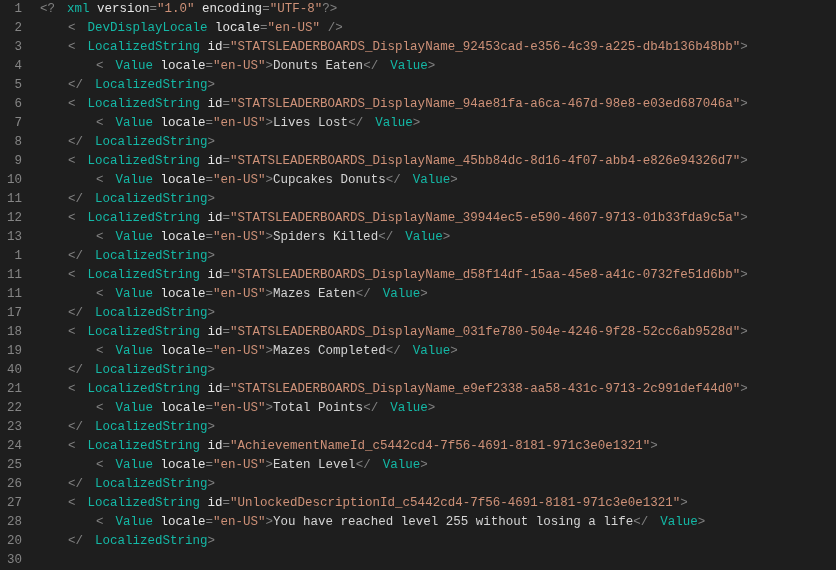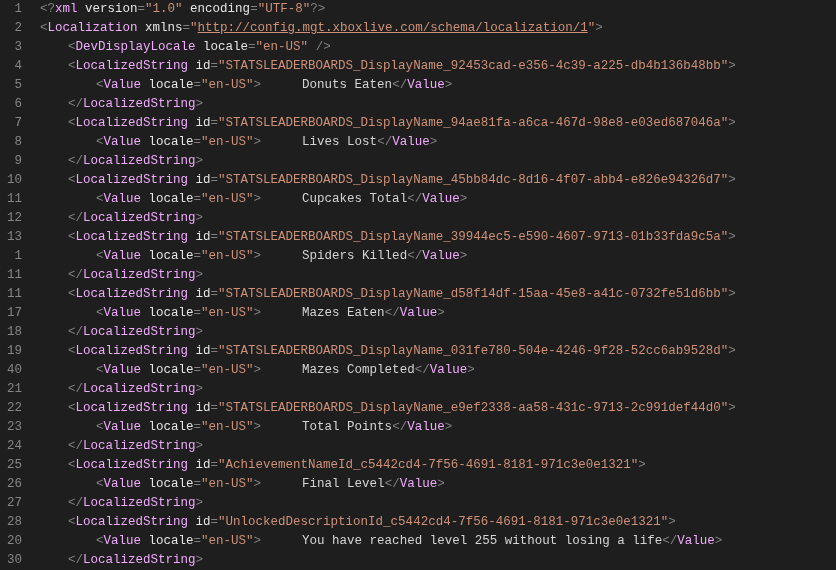--- a/index.html
+++ b/index.html
@@ -30,24 +30,24 @@
   .gutter .ln { height: 19px; }
   .code {
     flex: 1 1 auto;
     padding-left: 4px;
   }
   .code .line { height: 19px; }
   .i1 { padding-left: 28px; }
   .i2 { padding-left: 56px; }
   
   .pi    { color: #808080; }      
-  .tag   { color: #f0abfc; }      
+  .tag   { color: #14b8a6; margin-left: 12px; }      
   .attr  { color: #e5e5e5; }      
   .str   { color: #ce9178; }      
-  .txt   { color: #d4d4d4; margin-left: 41px; }      
+  .txt   { color: #d4d4d4; }      
   .url   { color: #ce9178; text-decoration: underline; }
 </style>
 </head>
 <body>
 
 <div class="editor">
   <div class="gutter" id="gutter">
       <div class="ln">1</div>
       <div class="ln">2</div>
       <div class="ln">3</div>
@@ -74,43 +74,42 @@
       <div class="ln">24</div>
       <div class="ln">25</div>
       <div class="ln">26</div>
       <div class="ln">27</div>
       <div class="ln">28</div>
       <div class="ln">20</div>
       <div class="ln">30</div>
     </div>
   <div class="code" id="code">
       <div class="line"><span class="pi">&lt;?</span><span class="tag">xml</span> <span class="attr">version</span><span class="pi">=</span><span class="str">"1.0"</span> <span class="attr">encoding</span><span class="pi">=</span><span class="str">"UTF-8"</span><span class="pi">?&gt;</span></div>
-      <div class="line"><span class="pi">&lt;</span><span class="tag">Localization</span> <span class="attr">xmlns</span><span class="pi">=</span><span class="str">"<span class="url">http://config.mgt.xboxlive.com/schema/localization/1</span>"</span><span class="pi">&gt;</span></div>
       <div class="line i1"><span class="pi">&lt;</span><span class="tag">DevDisplayLocale</span> <span class="attr">locale</span><span class="pi">=</span><span class="str">"en-US"</span> <span class="pi">/&gt;</span></div>
       <div class="line i1"><span class="pi">&lt;</span><span class="tag">LocalizedString</span> <span class="attr">id</span><span class="pi">=</span><span class="str">"STATSLEADERBOARDS_DisplayName_92453cad-e356-4c39-a225-db4b136b48bb"</span><span class="pi">&gt;</span></div>
       <div class="line i2"><span class="pi">&lt;</span><span class="tag">Value</span> <span class="attr">locale</span><span class="pi">=</span><span class="str">"en-US"</span><span class="pi">&gt;</span><span class="txt">Donuts Eaten</span><span class="pi">&lt;/</span><span class="tag">Value</span><span class="pi">&gt;</span></div>
       <div class="line i1"><span class="pi">&lt;/</span><span class="tag">LocalizedString</span><span class="pi">&gt;</span></div>
       <div class="line i1"><span class="pi">&lt;</span><span class="tag">LocalizedString</span> <span class="attr">id</span><span class="pi">=</span><span class="str">"STATSLEADERBOARDS_DisplayName_94ae81fa-a6ca-467d-98e8-e03ed687046a"</span><span class="pi">&gt;</span></div>
       <div class="line i2"><span class="pi">&lt;</span><span class="tag">Value</span> <span class="attr">locale</span><span class="pi">=</span><span class="str">"en-US"</span><span class="pi">&gt;</span><span class="txt">Lives Lost</span><span class="pi">&lt;/</span><span class="tag">Value</span><span class="pi">&gt;</span></div>
       <div class="line i1"><span class="pi">&lt;/</span><span class="tag">LocalizedString</span><span class="pi">&gt;</span></div>
       <div class="line i1"><span class="pi">&lt;</span><span class="tag">LocalizedString</span> <span class="attr">id</span><span class="pi">=</span><span class="str">"STATSLEADERBOARDS_DisplayName_45bb84dc-8d16-4f07-abb4-e826e94326d7"</span><span class="pi">&gt;</span></div>
-      <div class="line i2"><span class="pi">&lt;</span><span class="tag">Value</span> <span class="attr">locale</span><span class="pi">=</span><span class="str">"en-US"</span><span class="pi">&gt;</span><span class="txt">Cupcakes Total</span><span class="pi">&lt;/</span><span class="tag">Value</span><span class="pi">&gt;</span></div>
+      <div class="line i2"><span class="pi">&lt;</span><span class="tag">Value</span> <span class="attr">locale</span><span class="pi">=</span><span class="str">"en-US"</span><span class="pi">&gt;</span><span class="txt">Cupcakes Donuts</span><span class="pi">&lt;/</span><span class="tag">Value</span><span class="pi">&gt;</span></div>
       <div class="line i1"><span class="pi">&lt;/</span><span class="tag">LocalizedString</span><span class="pi">&gt;</span></div>
       <div class="line i1"><span class="pi">&lt;</span><span class="tag">LocalizedString</span> <span class="attr">id</span><span class="pi">=</span><span class="str">"STATSLEADERBOARDS_DisplayName_39944ec5-e590-4607-9713-01b33fda9c5a"</span><span class="pi">&gt;</span></div>
       <div class="line i2"><span class="pi">&lt;</span><span class="tag">Value</span> <span class="attr">locale</span><span class="pi">=</span><span class="str">"en-US"</span><span class="pi">&gt;</span><span class="txt">Spiders Killed</span><span class="pi">&lt;/</span><span class="tag">Value</span><span class="pi">&gt;</span></div>
       <div class="line i1"><span class="pi">&lt;/</span><span class="tag">LocalizedString</span><span class="pi">&gt;</span></div>
       <div class="line i1"><span class="pi">&lt;</span><span class="tag">LocalizedString</span> <span class="attr">id</span><span class="pi">=</span><span class="str">"STATSLEADERBOARDS_DisplayName_d58f14df-15aa-45e8-a41c-0732fe51d6bb"</span><span class="pi">&gt;</span></div>
       <div class="line i2"><span class="pi">&lt;</span><span class="tag">Value</span> <span class="attr">locale</span><span class="pi">=</span><span class="str">"en-US"</span><span class="pi">&gt;</span><span class="txt">Mazes Eaten</span><span class="pi">&lt;/</span><span class="tag">Value</span><span class="pi">&gt;</span></div>
       <div class="line i1"><span class="pi">&lt;/</span><span class="tag">LocalizedString</span><span class="pi">&gt;</span></div>
       <div class="line i1"><span class="pi">&lt;</span><span class="tag">LocalizedString</span> <span class="attr">id</span><span class="pi">=</span><span class="str">"STATSLEADERBOARDS_DisplayName_031fe780-504e-4246-9f28-52cc6ab9528d"</span><span class="pi">&gt;</span></div>
       <div class="line i2"><span class="pi">&lt;</span><span class="tag">Value</span> <span class="attr">locale</span><span class="pi">=</span><span class="str">"en-US"</span><span class="pi">&gt;</span><span class="txt">Mazes Completed</span><span class="pi">&lt;/</span><span class="tag">Value</span><span class="pi">&gt;</span></div>
       <div class="line i1"><span class="pi">&lt;/</span><span class="tag">LocalizedString</span><span class="pi">&gt;</span></div>
       <div class="line i1"><span class="pi">&lt;</span><span class="tag">LocalizedString</span> <span class="attr">id</span><span class="pi">=</span><span class="str">"STATSLEADERBOARDS_DisplayName_e9ef2338-aa58-431c-9713-2c991def44d0"</span><span class="pi">&gt;</span></div>
       <div class="line i2"><span class="pi">&lt;</span><span class="tag">Value</span> <span class="attr">locale</span><span class="pi">=</span><span class="str">"en-US"</span><span class="pi">&gt;</span><span class="txt">Total Points</span><span class="pi">&lt;/</span><span class="tag">Value</span><span class="pi">&gt;</span></div>
       <div class="line i1"><span class="pi">&lt;/</span><span class="tag">LocalizedString</span><span class="pi">&gt;</span></div>
       <div class="line i1"><span class="pi">&lt;</span><span class="tag">LocalizedString</span> <span class="attr">id</span><span class="pi">=</span><span class="str">"AchievementNameId_c5442cd4-7f56-4691-8181-971c3e0e1321"</span><span class="pi">&gt;</span></div>
-      <div class="line i2"><span class="pi">&lt;</span><span class="tag">Value</span> <span class="attr">locale</span><span class="pi">=</span><span class="str">"en-US"</span><span class="pi">&gt;</span><span class="txt">Final Level</span><span class="pi">&lt;/</span><span class="tag">Value</span><span class="pi">&gt;</span></div>
+      <div class="line i2"><span class="pi">&lt;</span><span class="tag">Value</span> <span class="attr">locale</span><span class="pi">=</span><span class="str">"en-US"</span><span class="pi">&gt;</span><span class="txt">Eaten Level</span><span class="pi">&lt;/</span><span class="tag">Value</span><span class="pi">&gt;</span></div>
       <div class="line i1"><span class="pi">&lt;/</span><span class="tag">LocalizedString</span><span class="pi">&gt;</span></div>
       <div class="line i1"><span class="pi">&lt;</span><span class="tag">LocalizedString</span> <span class="attr">id</span><span class="pi">=</span><span class="str">"UnlockedDescriptionId_c5442cd4-7f56-4691-8181-971c3e0e1321"</span><span class="pi">&gt;</span></div>
       <div class="line i2"><span class="pi">&lt;</span><span class="tag">Value</span> <span class="attr">locale</span><span class="pi">=</span><span class="str">"en-US"</span><span class="pi">&gt;</span><span class="txt">You have reached level 255 without losing a life</span><span class="pi">&lt;/</span><span class="tag">Value</span><span class="pi">&gt;</span></div>
       <div class="line i1"><span class="pi">&lt;/</span><span class="tag">LocalizedString</span><span class="pi">&gt;</span></div>
     </div>
 </div>
 
 </body></html>

